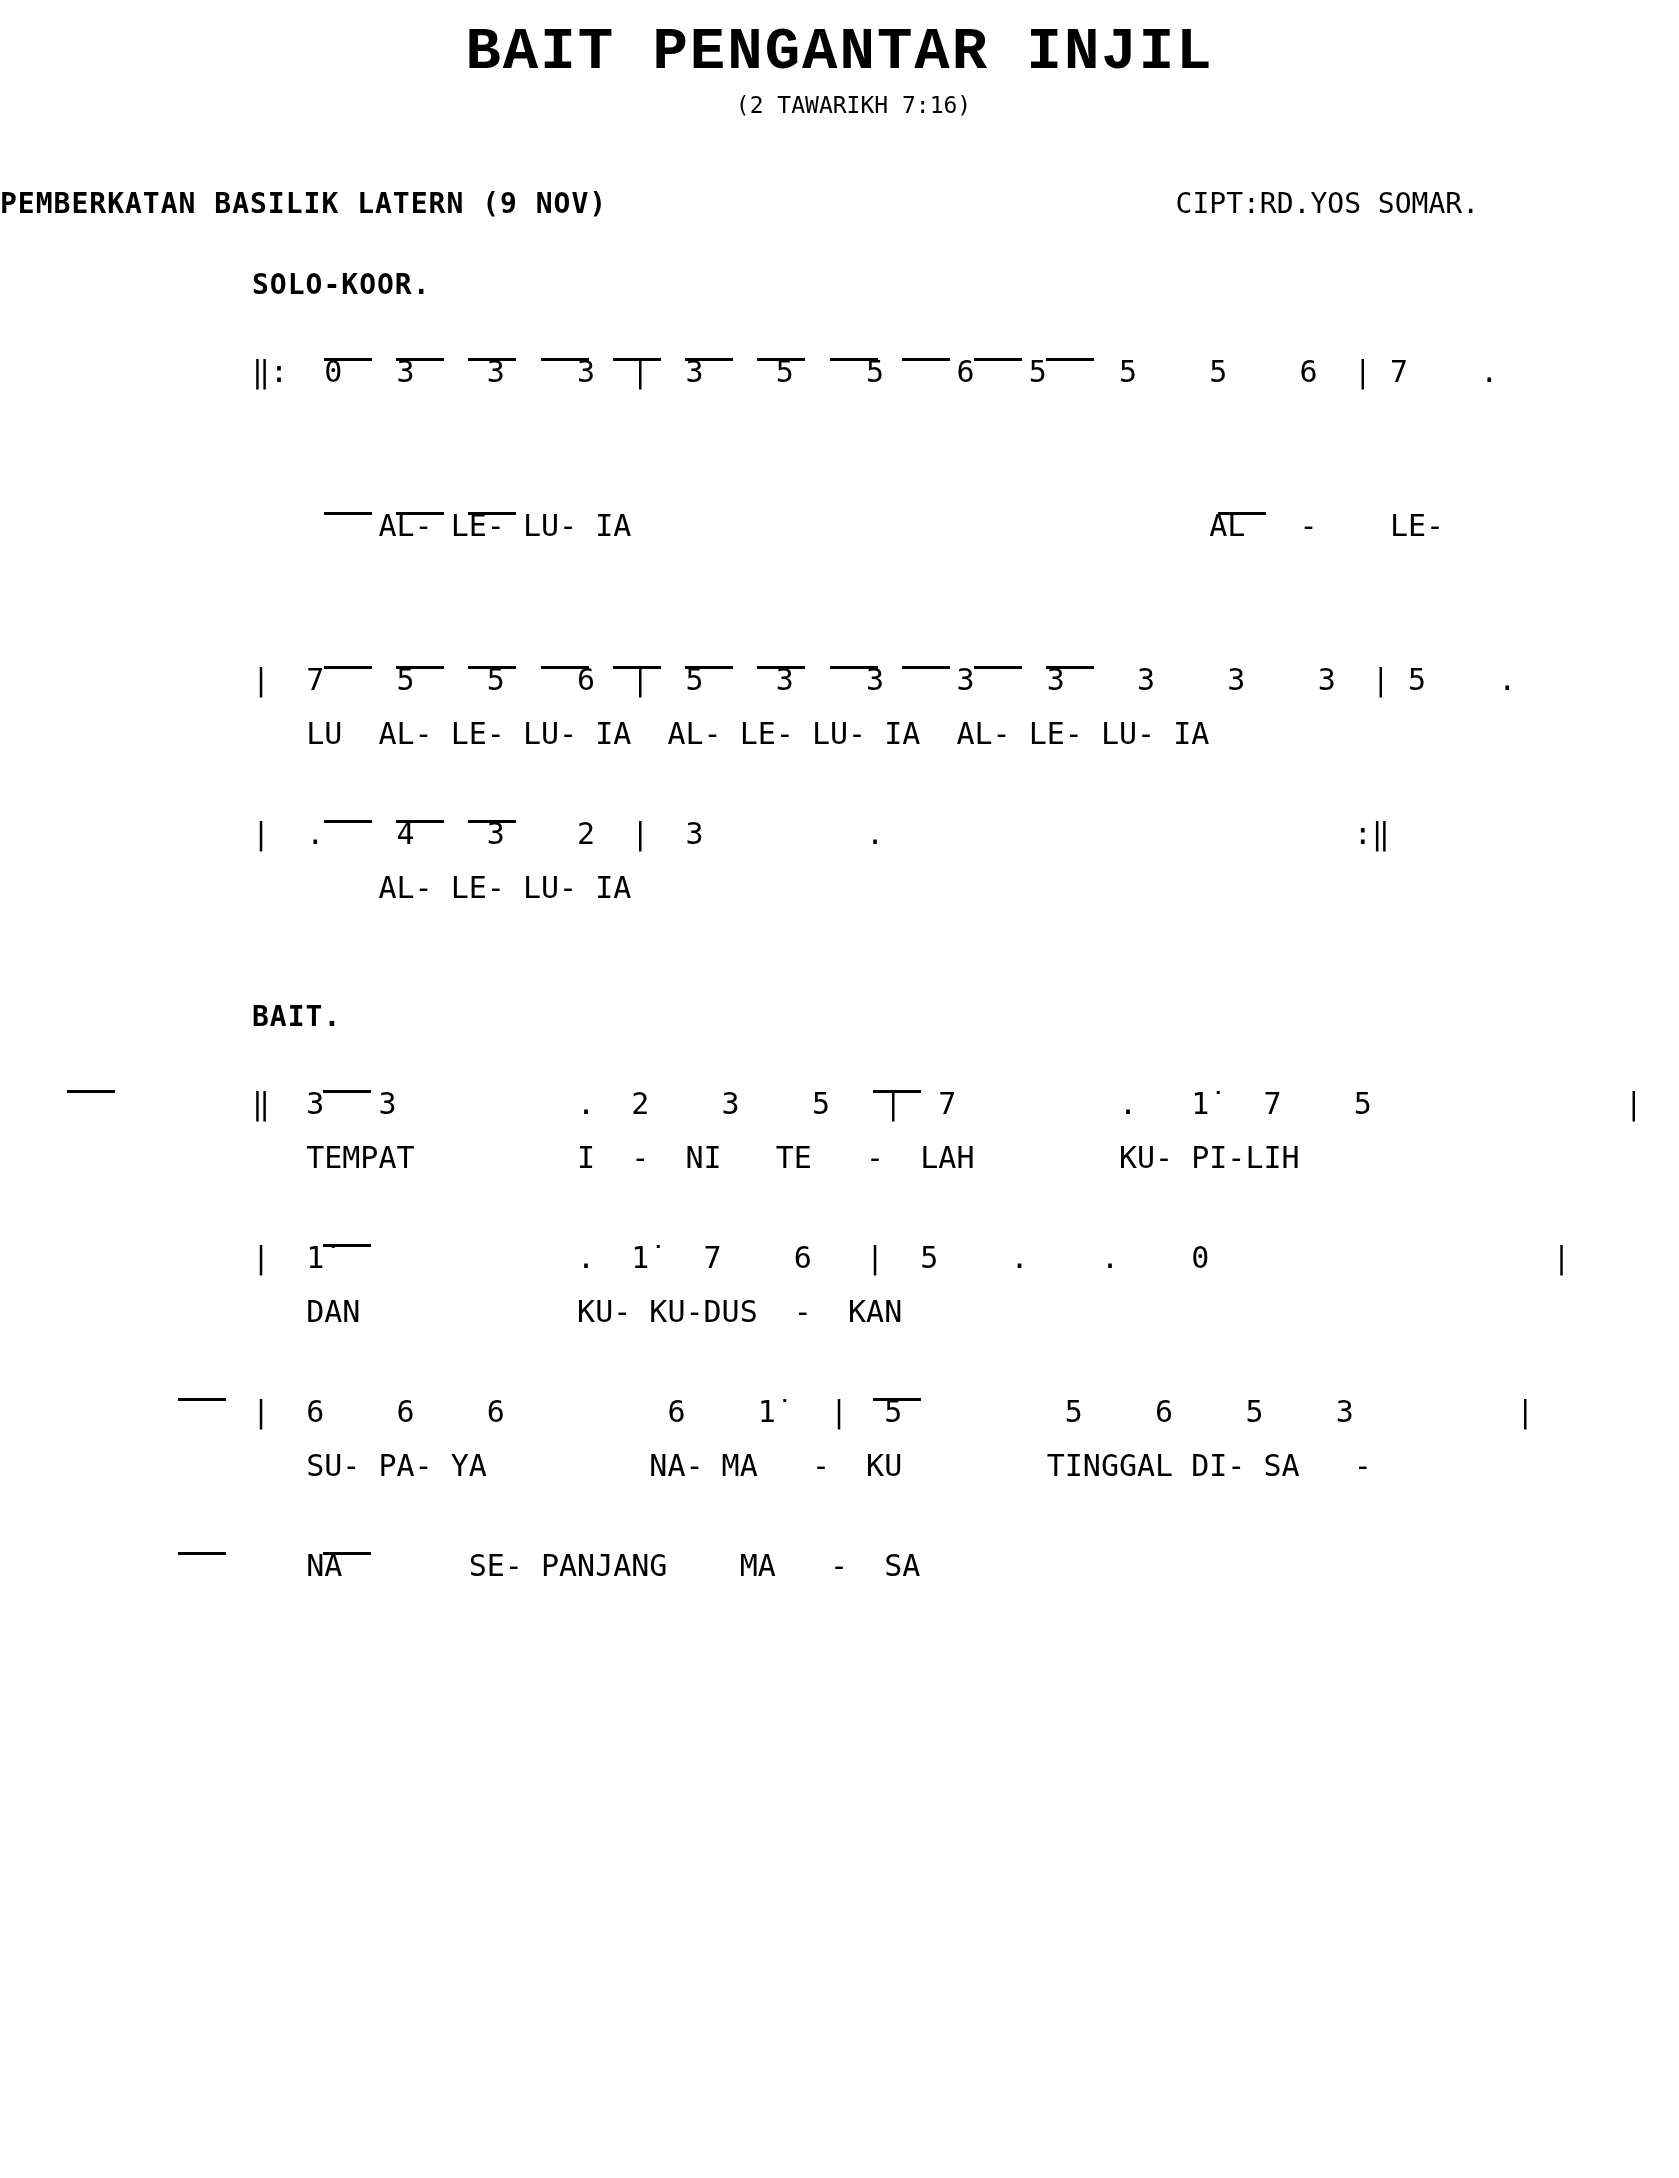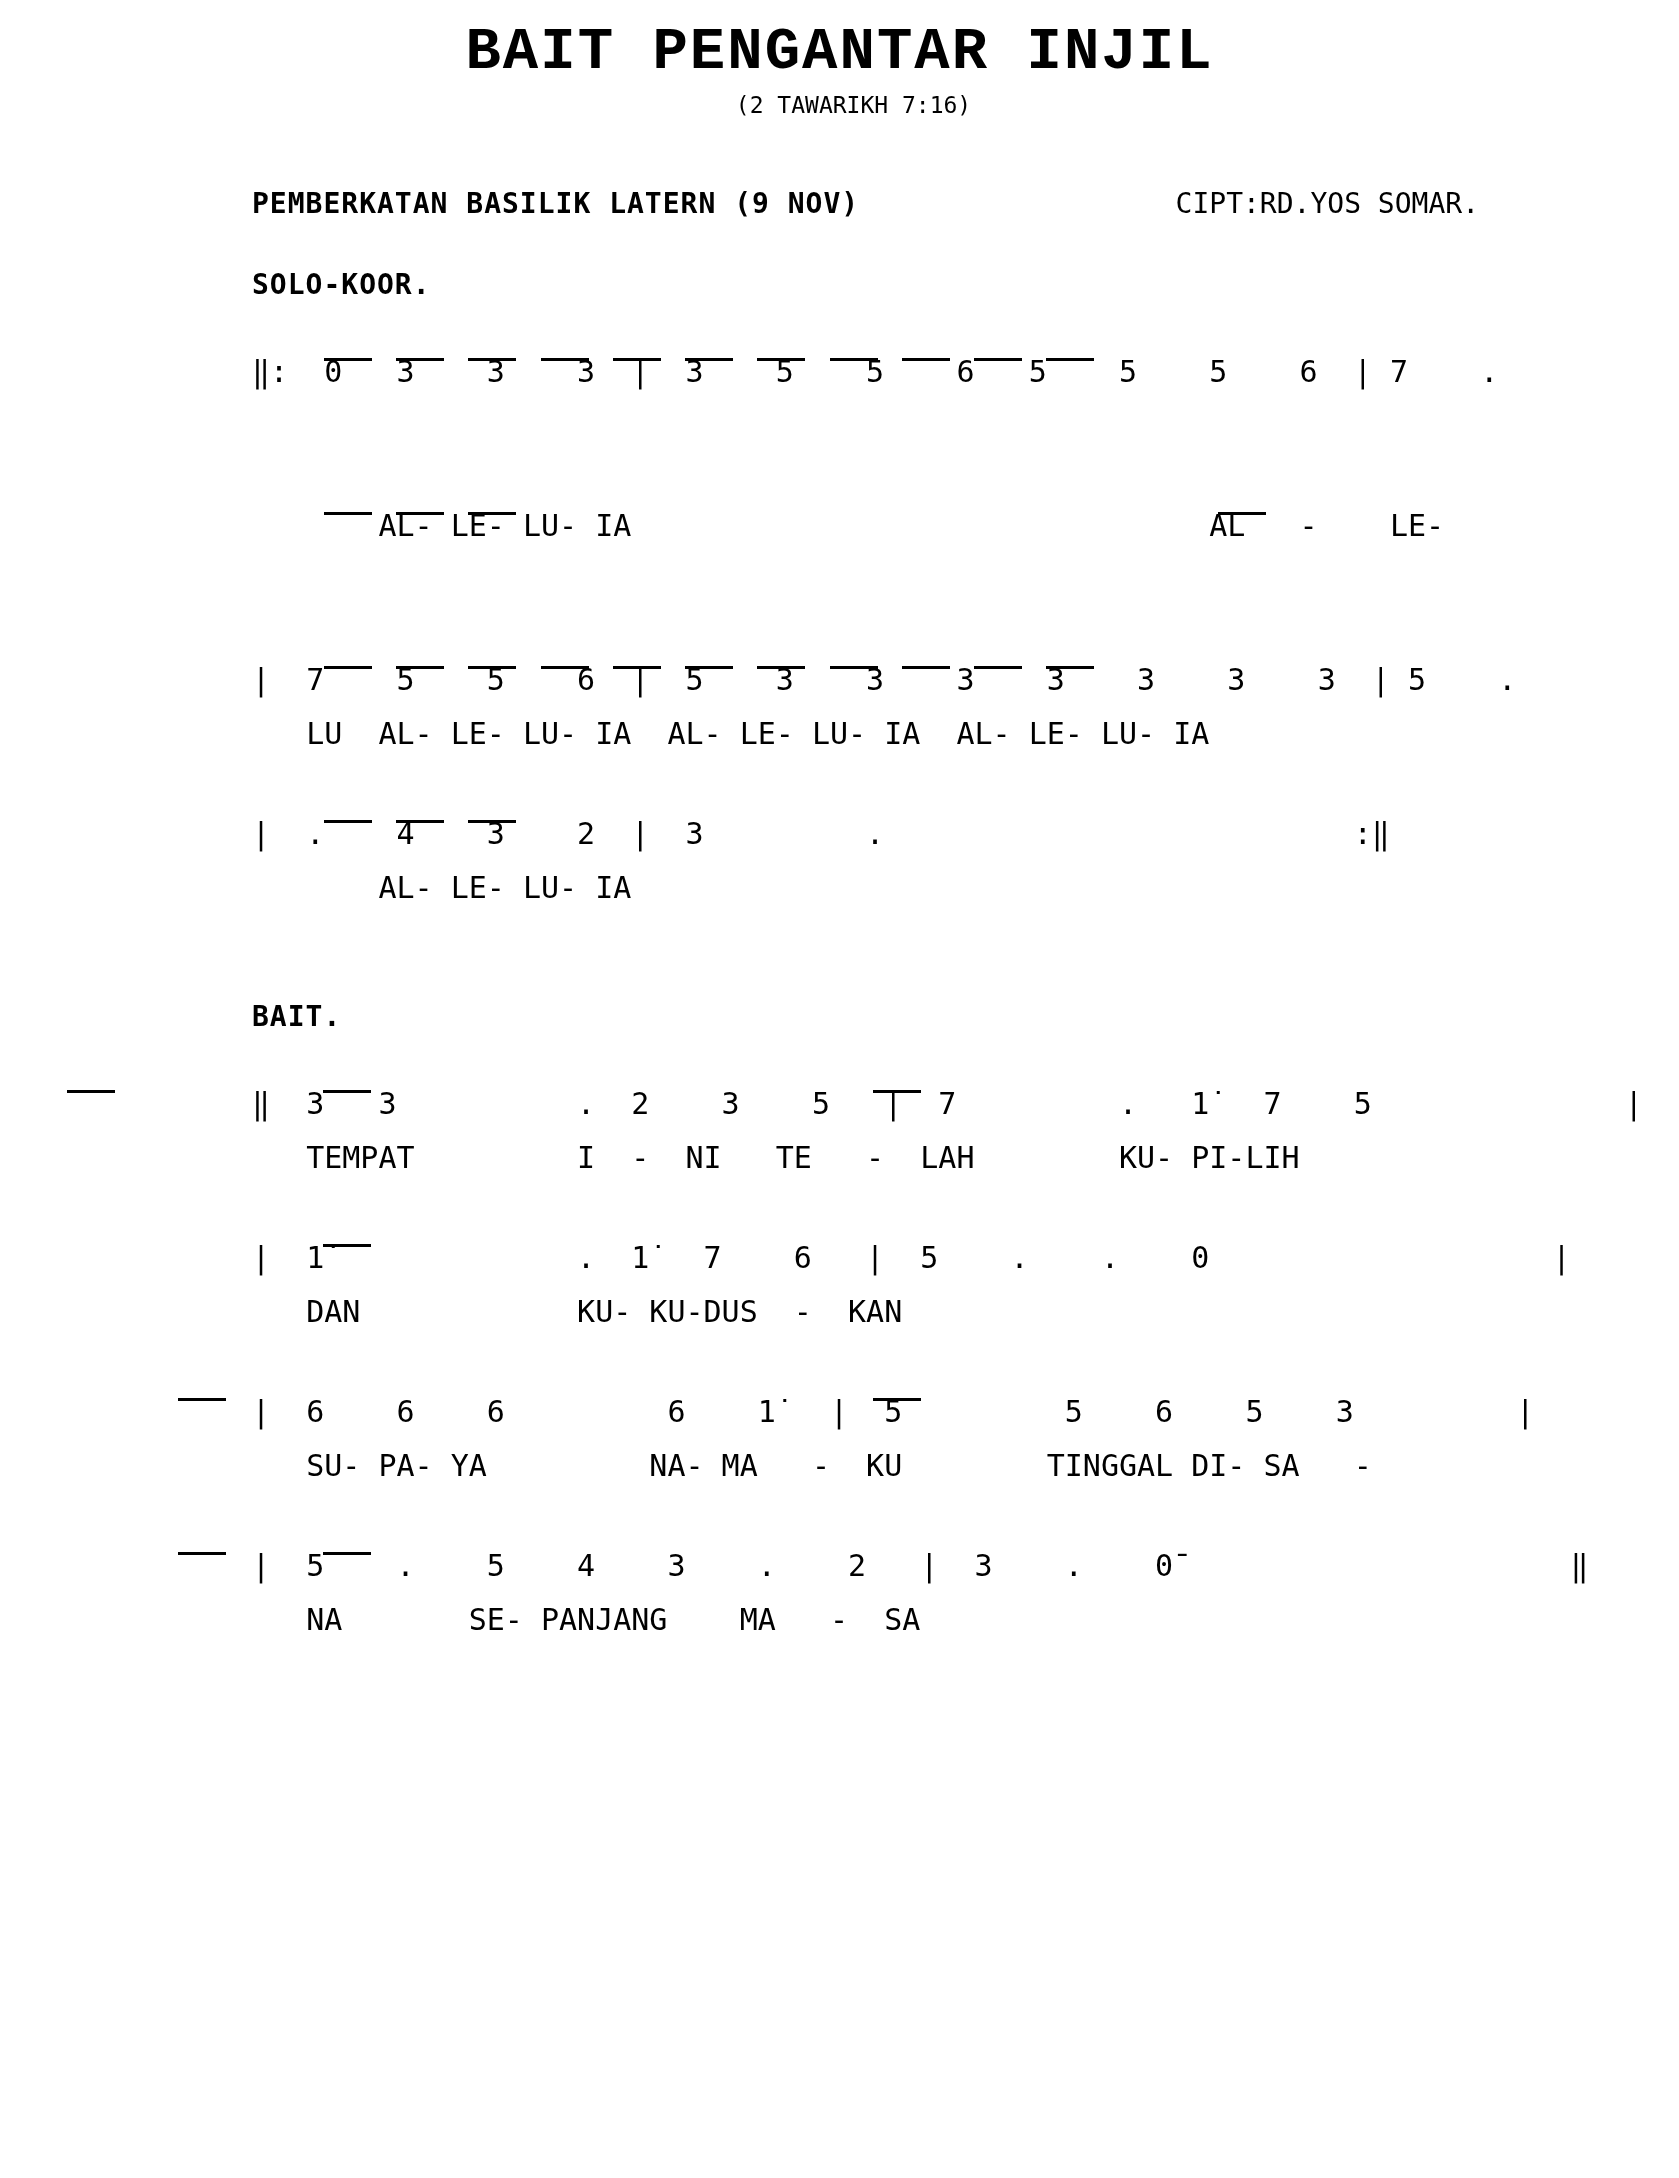--- a/index.html
+++ b/index.html
@@ -37,21 +37,20 @@
     text-align: center;
     font-family: "DejaVu Sans Mono", monospace;
     font-size: 23px;
     letter-spacing: 0px;
     margin-top: 8px;
     padding-left: 28px;
   }
 
   .meta-row {
     margin-top: 69px;
-    padding-left: 252px;
     padding-right: 119px;
     display: flex;
     justify-content: space-between;
     align-items: flex-start;
   }
   .meta-left {
     font-family: "DejaVu Sans Mono", monospace;
     font-weight: bold;
     font-size: 28px;
     letter-spacing: 1px;
@@ -177,20 +176,19 @@
   </div>
 
   <div class="staff">
     <div class="notes">|  6    6    6         6    1̇   |  5         5    6    5    3         |</div>
     <div class="lyrics">   SU- PA- YA         NA- MA   -  KU        TINGGAL DI- SA   -</div>
     <span class="beam" style="left:178px; top:6px; width:48px;"></span>
     <span class="beam" style="left:873px; top:6px; width:48px;"></span>
   </div>
 
   <div class="staff">
-    <div class="notes">|  5    .    5    4    3    .    2   |  3    .    0̄                      ‖</div>
     <div class="lyrics">   NA       SE- PANJANG    MA   -  SA</div>
     <span class="beam" style="left:178px; top:6px; width:48px;"></span>
     <span class="beam" style="left:323px; top:6px; width:48px;"></span>
   </div>
 
 </div>
 
 
 </body></html>

